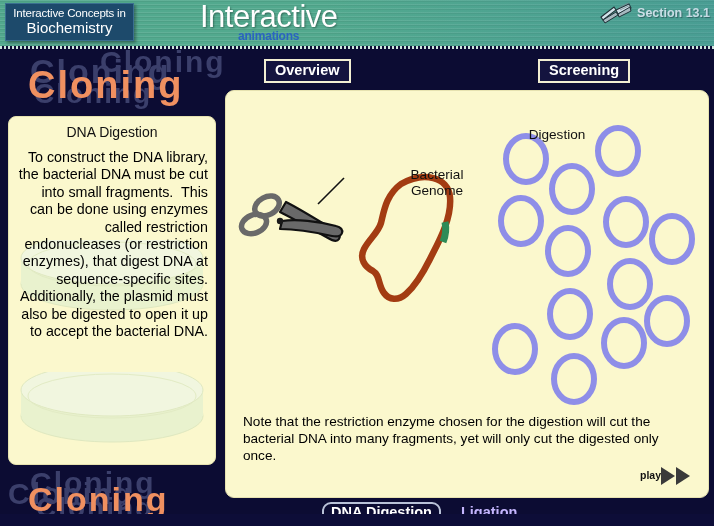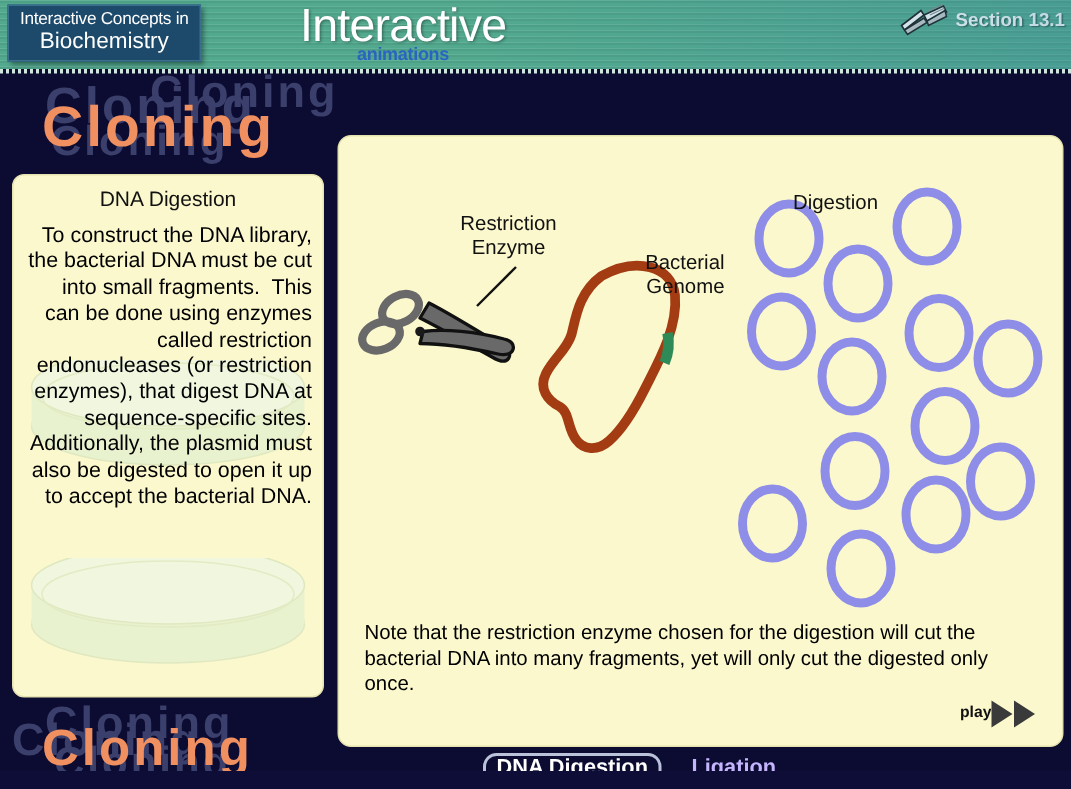--- a/index.html
+++ b/index.html
@@ -111,21 +111,21 @@
 
   
   .main-panel{
     position:absolute;left:225px;top:90px;width:482px;height:406px;
     background:#fbf8cd;border-radius:9px;border:1px solid #e6e2b0;
     overflow:hidden;
   }
   .stage{position:absolute;left:0;top:0;width:482px;height:318px;}
   .lbl{position:absolute;font-size:13.6px;color:#111;line-height:15.5px;text-align:center;}
   .lbl-enzyme{left:63px;top:50px;width:100px;}
-  .lbl-genome{left:165px;top:76px;width:92px;text-align:right;}
+  .lbl-genome{left:165px;top:76px;width:92px;}
   .lbl-plasmids{left:276px;top:36px;width:110px;}
 
   .note{
     position:absolute;left:17px;top:322px;width:450px;
     font-size:13.6px;line-height:17px;color:#000;
   }
   .play-wrap{
     position:absolute;right:16px;top:368px;width:52px;height:32px;
     display:flex;flex-direction:row;align-items:center;cursor:pointer;
   }
@@ -184,21 +184,23 @@
   <div class="wm wm-grey wm-top-a">Cloning</div>
   <div class="wm wm-grey wm-top-d">Cloning</div>
   <div class="wm wm-orange wm-top-c">Cloning</div>
 
   <div class="wm wm-grey wm-bot-a">Cloning</div>
   <div class="wm wm-grey wm-bot-b">Cloning</div>
   <div class="wm wm-grey wm-bot-d">Cloning</div>
   <div class="wm wm-orange wm-bot-c">Cloning</div>
 
   <div class="top-tabs">
+    <div class="ttab">Overview</div>
     <div class="ttab active">Constructing a Library</div>
+    <div class="ttab">Screening</div>
   </div>
 
   <div class="left-panel">
     <svg class="dish dish-1" viewBox="0 0 186 74">
       <ellipse cx="93" cy="44" rx="91" ry="26" fill="#e9f2ce" stroke="#dfe8c0" stroke-width="1"></ellipse>
       <rect x="2" y="18" width="182" height="26" fill="#e9f2ce"></rect>
       <ellipse cx="93" cy="18" rx="91" ry="26" fill="#f1f6df" stroke="#dfe8c0" stroke-width="1"></ellipse>
       <ellipse cx="93" cy="24" rx="84" ry="22" fill="none" stroke="#e2ebc4" stroke-width="1"></ellipse>
     </svg>
     <svg class="dish dish-2" viewBox="0 0 186 74">
@@ -245,22 +247,20 @@
         <ellipse cx="446" cy="148" rx="20" ry="23"></ellipse>
         <ellipse cx="404" cy="193" rx="20" ry="23"></ellipse>
         <ellipse cx="344" cy="223" rx="20" ry="23"></ellipse>
         <ellipse cx="441" cy="230" rx="20" ry="23"></ellipse>
         <ellipse cx="398" cy="252" rx="20" ry="23"></ellipse>
         <ellipse cx="289" cy="258" rx="20" ry="23"></ellipse>
         <ellipse cx="348" cy="288" rx="20" ry="23"></ellipse>
       </g>
     </svg>
 
-    <div class="lbl lbl-enzyme" style="white-space:pre-line">Restriction
-Enzyme</div>
     <div class="lbl lbl-genome" style="white-space:pre-line">Bacterial
 Genome</div>
     <div class="lbl lbl-plasmids">Digestion</div>
 
     <div class="note">Note that the restriction enzyme chosen for the digestion will cut the bacterial DNA into many fragments, yet will only cut the digested only once.</div>
 
     <div class="play-wrap">
       <div class="play-label">play</div>
       <div class="play-arrows">
         <span class="tri"></span>

